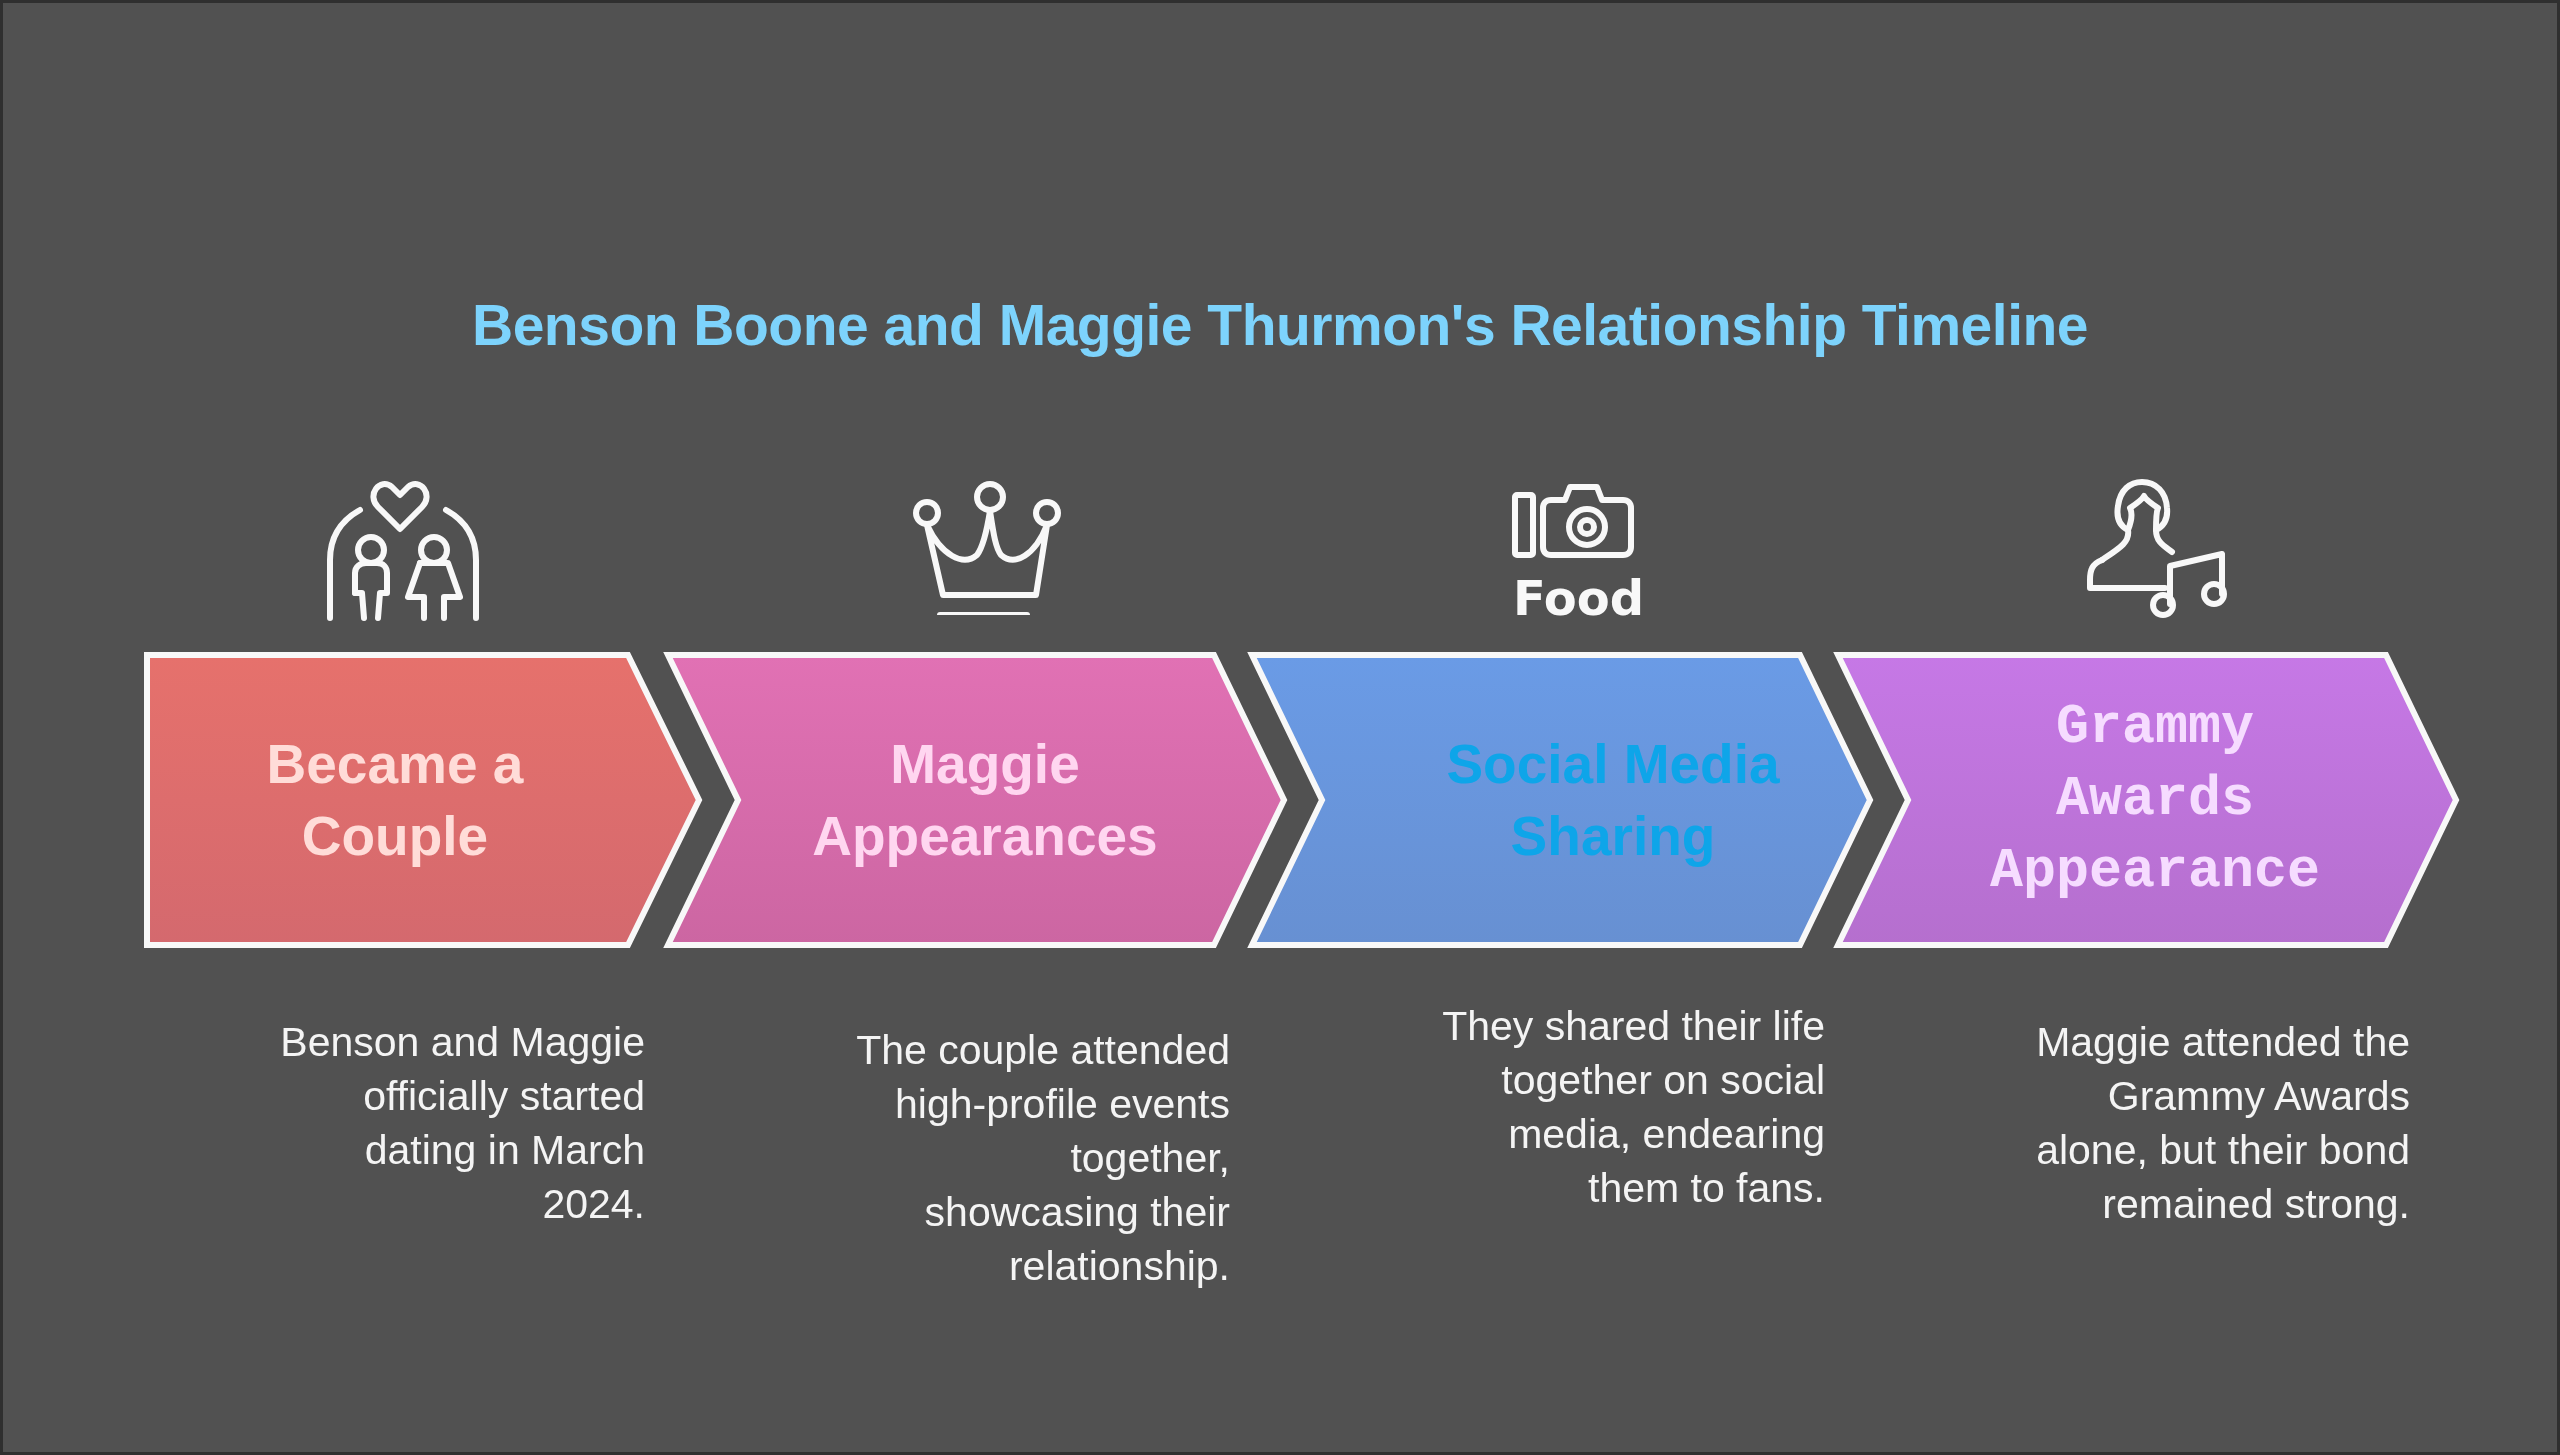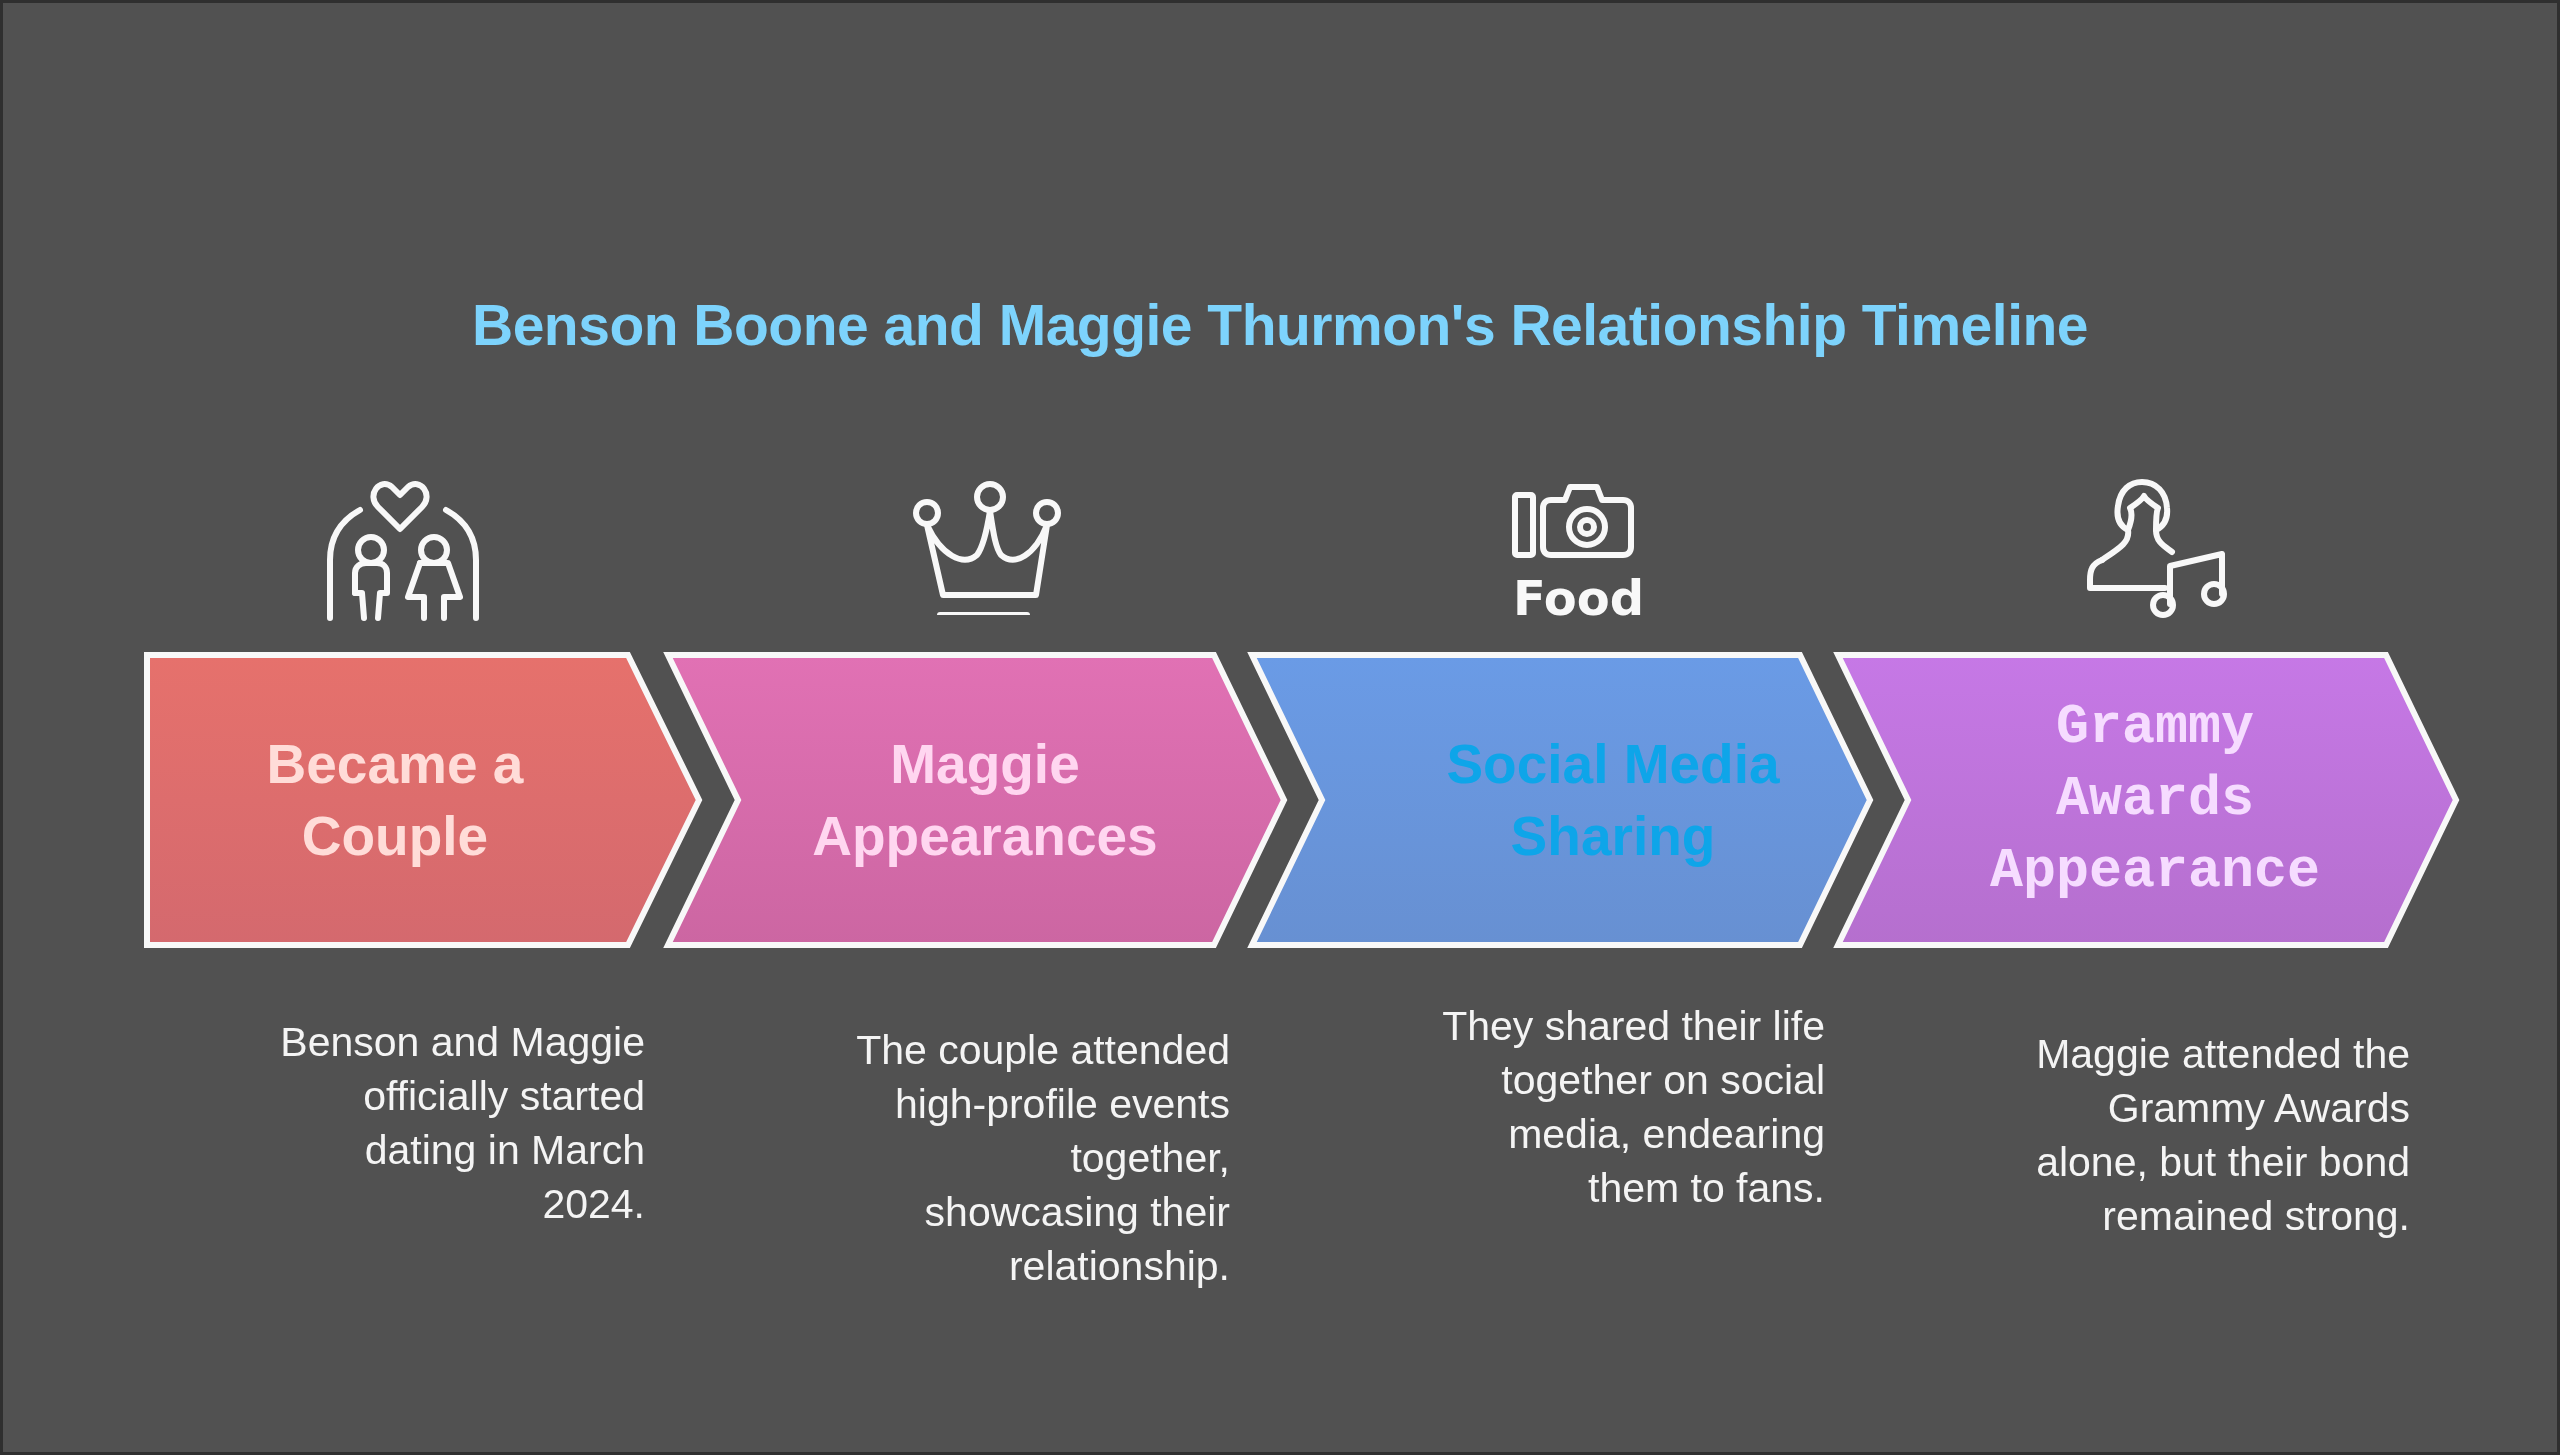--- a/index.html
+++ b/index.html
@@ -158,16 +158,16 @@
 2024.</div>
 <div class="desc" style="left:730px; top:1023px; width:500px;">The couple attended
 high-profile events
 together,
 showcasing their
 relationship.</div>
 <div class="desc" style="left:1315px; top:963px; width:510px;margin-top:36px;">They shared their life
 together on social
 media, endearing
 them to fans.</div>
-<div class="desc" style="left:1900px; top:1015px; width:510px;margin-top:12px;">Maggie attended the
+<div class="desc" style="left:1900px; top:1015px; width:510px;">Maggie attended the
 Grammy Awards
 alone, but their bond
 remained strong.</div>
 
 </body></html>

